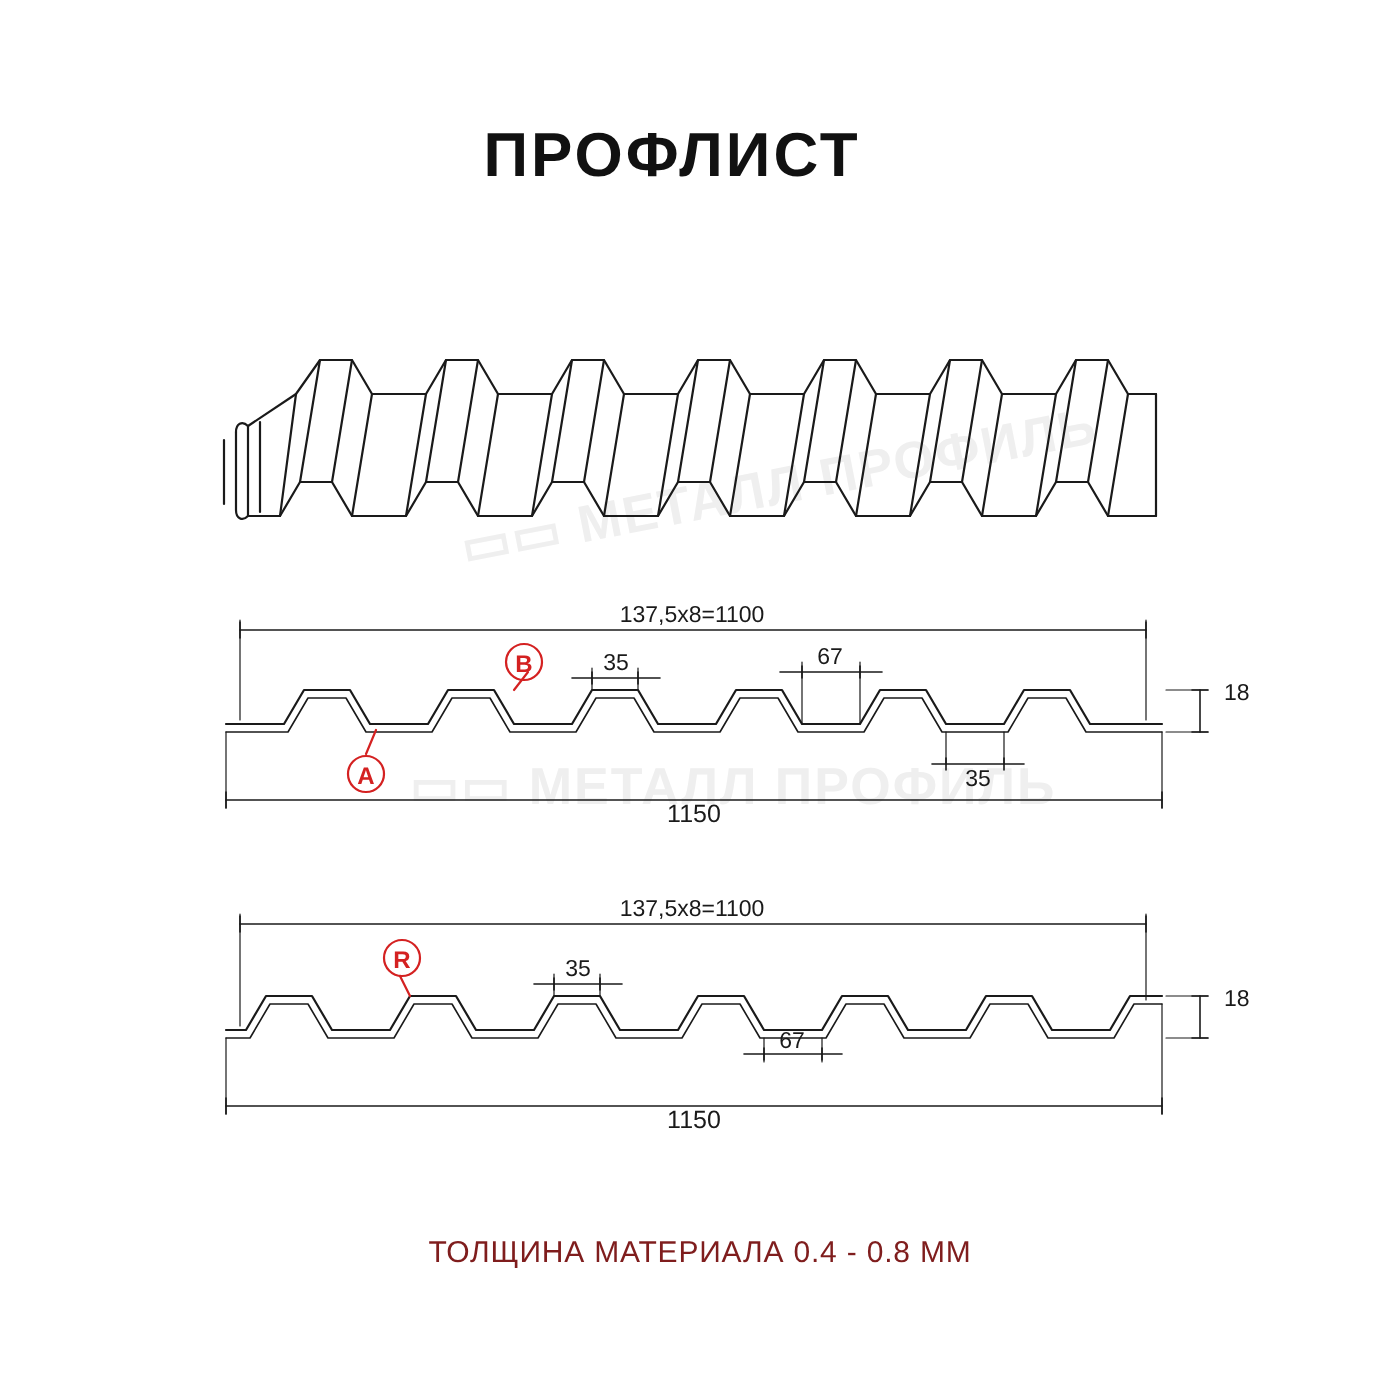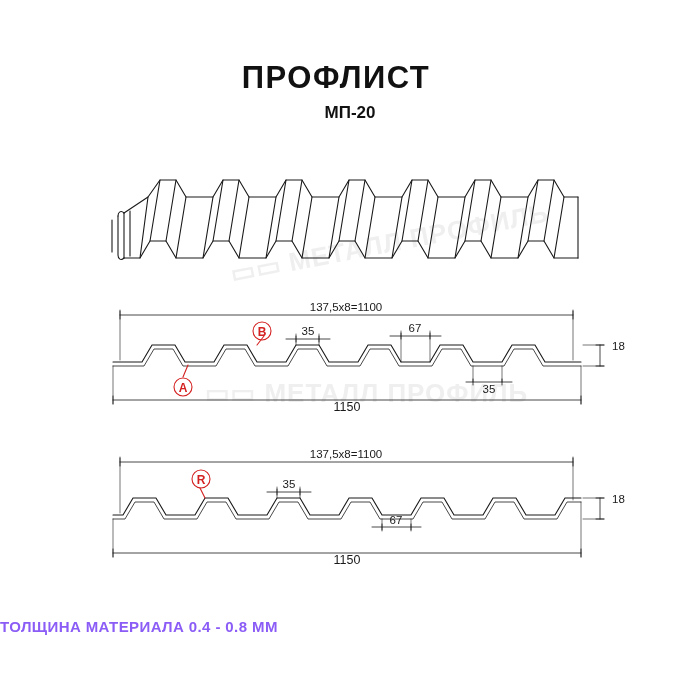--- a/index.html
+++ b/index.html
@@ -39,24 +39,25 @@
     text-align: center;
     font-size: 17px;
     font-weight: bold;
     color: #111;
   }
   .footer {
     position: absolute;
     top: 618px;
     left: 0;
     width: 700px;
+    text-align: center;
     font-size: 15px;
-    font-weight: bold;
+    font-weight: normal;
     letter-spacing: 0.4px;
-    color: #8b5cf6;
+    color: #7f1d1d;
   }
   .svg-layer {
     position: absolute;
     top: 0;
     left: 0;
   }
   .wm {
     position: absolute;
     font-family: "Liberation Sans", sans-serif;
     font-weight: bold;
@@ -67,21 +68,20 @@
   .wm1 { top: 228px; left: 228px; font-size: 26px; letter-spacing: 1px; transform: rotate(-11deg); }
   .wm2 { top: 378px; left: 205px; font-size: 26px; letter-spacing: 1px; }
   .wm-mark { display: inline-block; }
 </style>
 </head>
 <body>
 
 <div class="page">
 
   <div class="title">ПРОФЛИСТ</div>
-  <div class="subtitle">МП-20</div>
 
   <div class="wm wm1">
     <span class="wm-mark">▭▭</span> <span>МЕТАЛЛ ПРОФИЛЬ</span>
   </div>
   <div class="wm wm2">
     <span class="wm-mark">▭▭</span> <span>МЕТАЛЛ ПРОФИЛЬ</span>
   </div>
 
   <svg class="svg-layer" width="700" height="700" viewBox="0 0 700 700">
     <g fill="none" stroke="#1a1a1a" stroke-width="1.1" stroke-linejoin="round" stroke-linecap="round">

